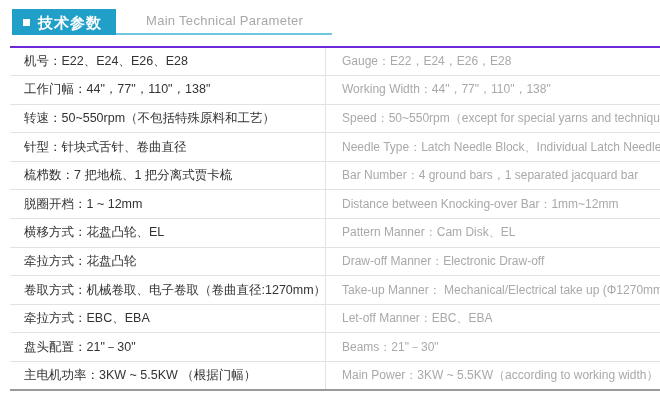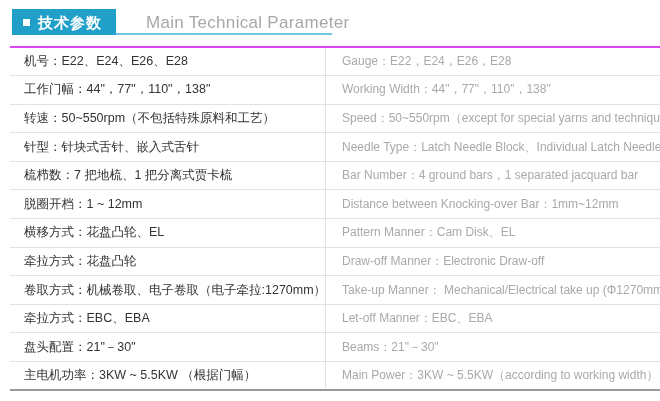--- a/index.html
+++ b/index.html
@@ -60,21 +60,21 @@
     font-weight: bold;
     letter-spacing: 1px;
     line-height: 1;
     white-space: nowrap;
   }
   .header-en {
     position: absolute;
     left: 146px;
     top: 13px;
     color: #a8a8a8;
-    font-size: 17px;
+    font-size: 13px;
     letter-spacing: 0.3px;
     white-space: nowrap;
   }
 
   
   .spec-table {
     position: absolute;
     left: 10px;
     top: 46px;
     width: 640px;
@@ -85,21 +85,21 @@
     height: 28.6px;
   }
   .spec-table td {
     border-top: 1px solid #e2e2e2;
     padding: 0 0 0 14px;
     vertical-align: middle;
     overflow: hidden;
     white-space: nowrap;
   }
   .spec-table tr:first-child td {
-    border-top: 2px solid #d946ef;
+    border-top: 2px solid #6d28d9;
   }
   .spec-table tr:last-child td {
     border-bottom: 2px solid #9a9a9a;
     margin-top: 24px;
   }
   .col-cn {
     width: 301px;
     color: #333333;
     font-size: 12.5px;
     border-right: 1px solid #e2e2e2;
@@ -133,41 +133,41 @@
       </tr>
       <tr>
         <td class="col-cn">工作门幅：44"，77"，110"，138"</td>
         <td class="col-en">Working Width：44"，77"，110"，138"</td>
       </tr>
       <tr>
         <td class="col-cn">转速：50~550rpm（不包括特殊原料和工艺）</td>
         <td class="col-en">Speed：50~550rpm（except for special yarns and technique）</td>
       </tr>
       <tr>
-        <td class="col-cn">针型：针块式舌针、嵌入式舌针</td>
+        <td class="col-cn">针型：针块式舌针、卷曲直径</td>
         <td class="col-en">Needle Type：Latch Needle Block、Individual Latch Needle</td>
       </tr>
       <tr>
         <td class="col-cn">梳栉数：7 把地梳、1 把分离式贾卡梳</td>
         <td class="col-en">Bar Number：4 ground bars，1 separated jacquard bar</td>
       </tr>
       <tr>
         <td class="col-cn">脱圈开档：1 ~ 12mm</td>
         <td class="col-en">Distance between Knocking-over Bar：1mm~12mm</td>
       </tr>
       <tr>
         <td class="col-cn">横移方式：花盘凸轮、EL</td>
         <td class="col-en">Pattern Manner：Cam Disk、EL</td>
       </tr>
       <tr>
         <td class="col-cn">牵拉方式：花盘凸轮</td>
         <td class="col-en">Draw-off Manner：Electronic Draw-off</td>
       </tr>
       <tr>
-        <td class="col-cn">卷取方式：机械卷取、电子卷取（电子牵拉:1270mm）</td>
+        <td class="col-cn">卷取方式：机械卷取、电子卷取（卷曲直径:1270mm）</td>
         <td class="col-en">Take-up Manner： Mechanical/Electrical take up (Φ1270mm)</td>
       </tr>
       <tr>
         <td class="col-cn">牵拉方式：EBC、EBA</td>
         <td class="col-en">Let-off Manner：EBC、EBA</td>
       </tr>
       <tr>
         <td class="col-cn">盘头配置：21"－30"</td>
         <td class="col-en">Beams：21"－30"</td>
       </tr>

